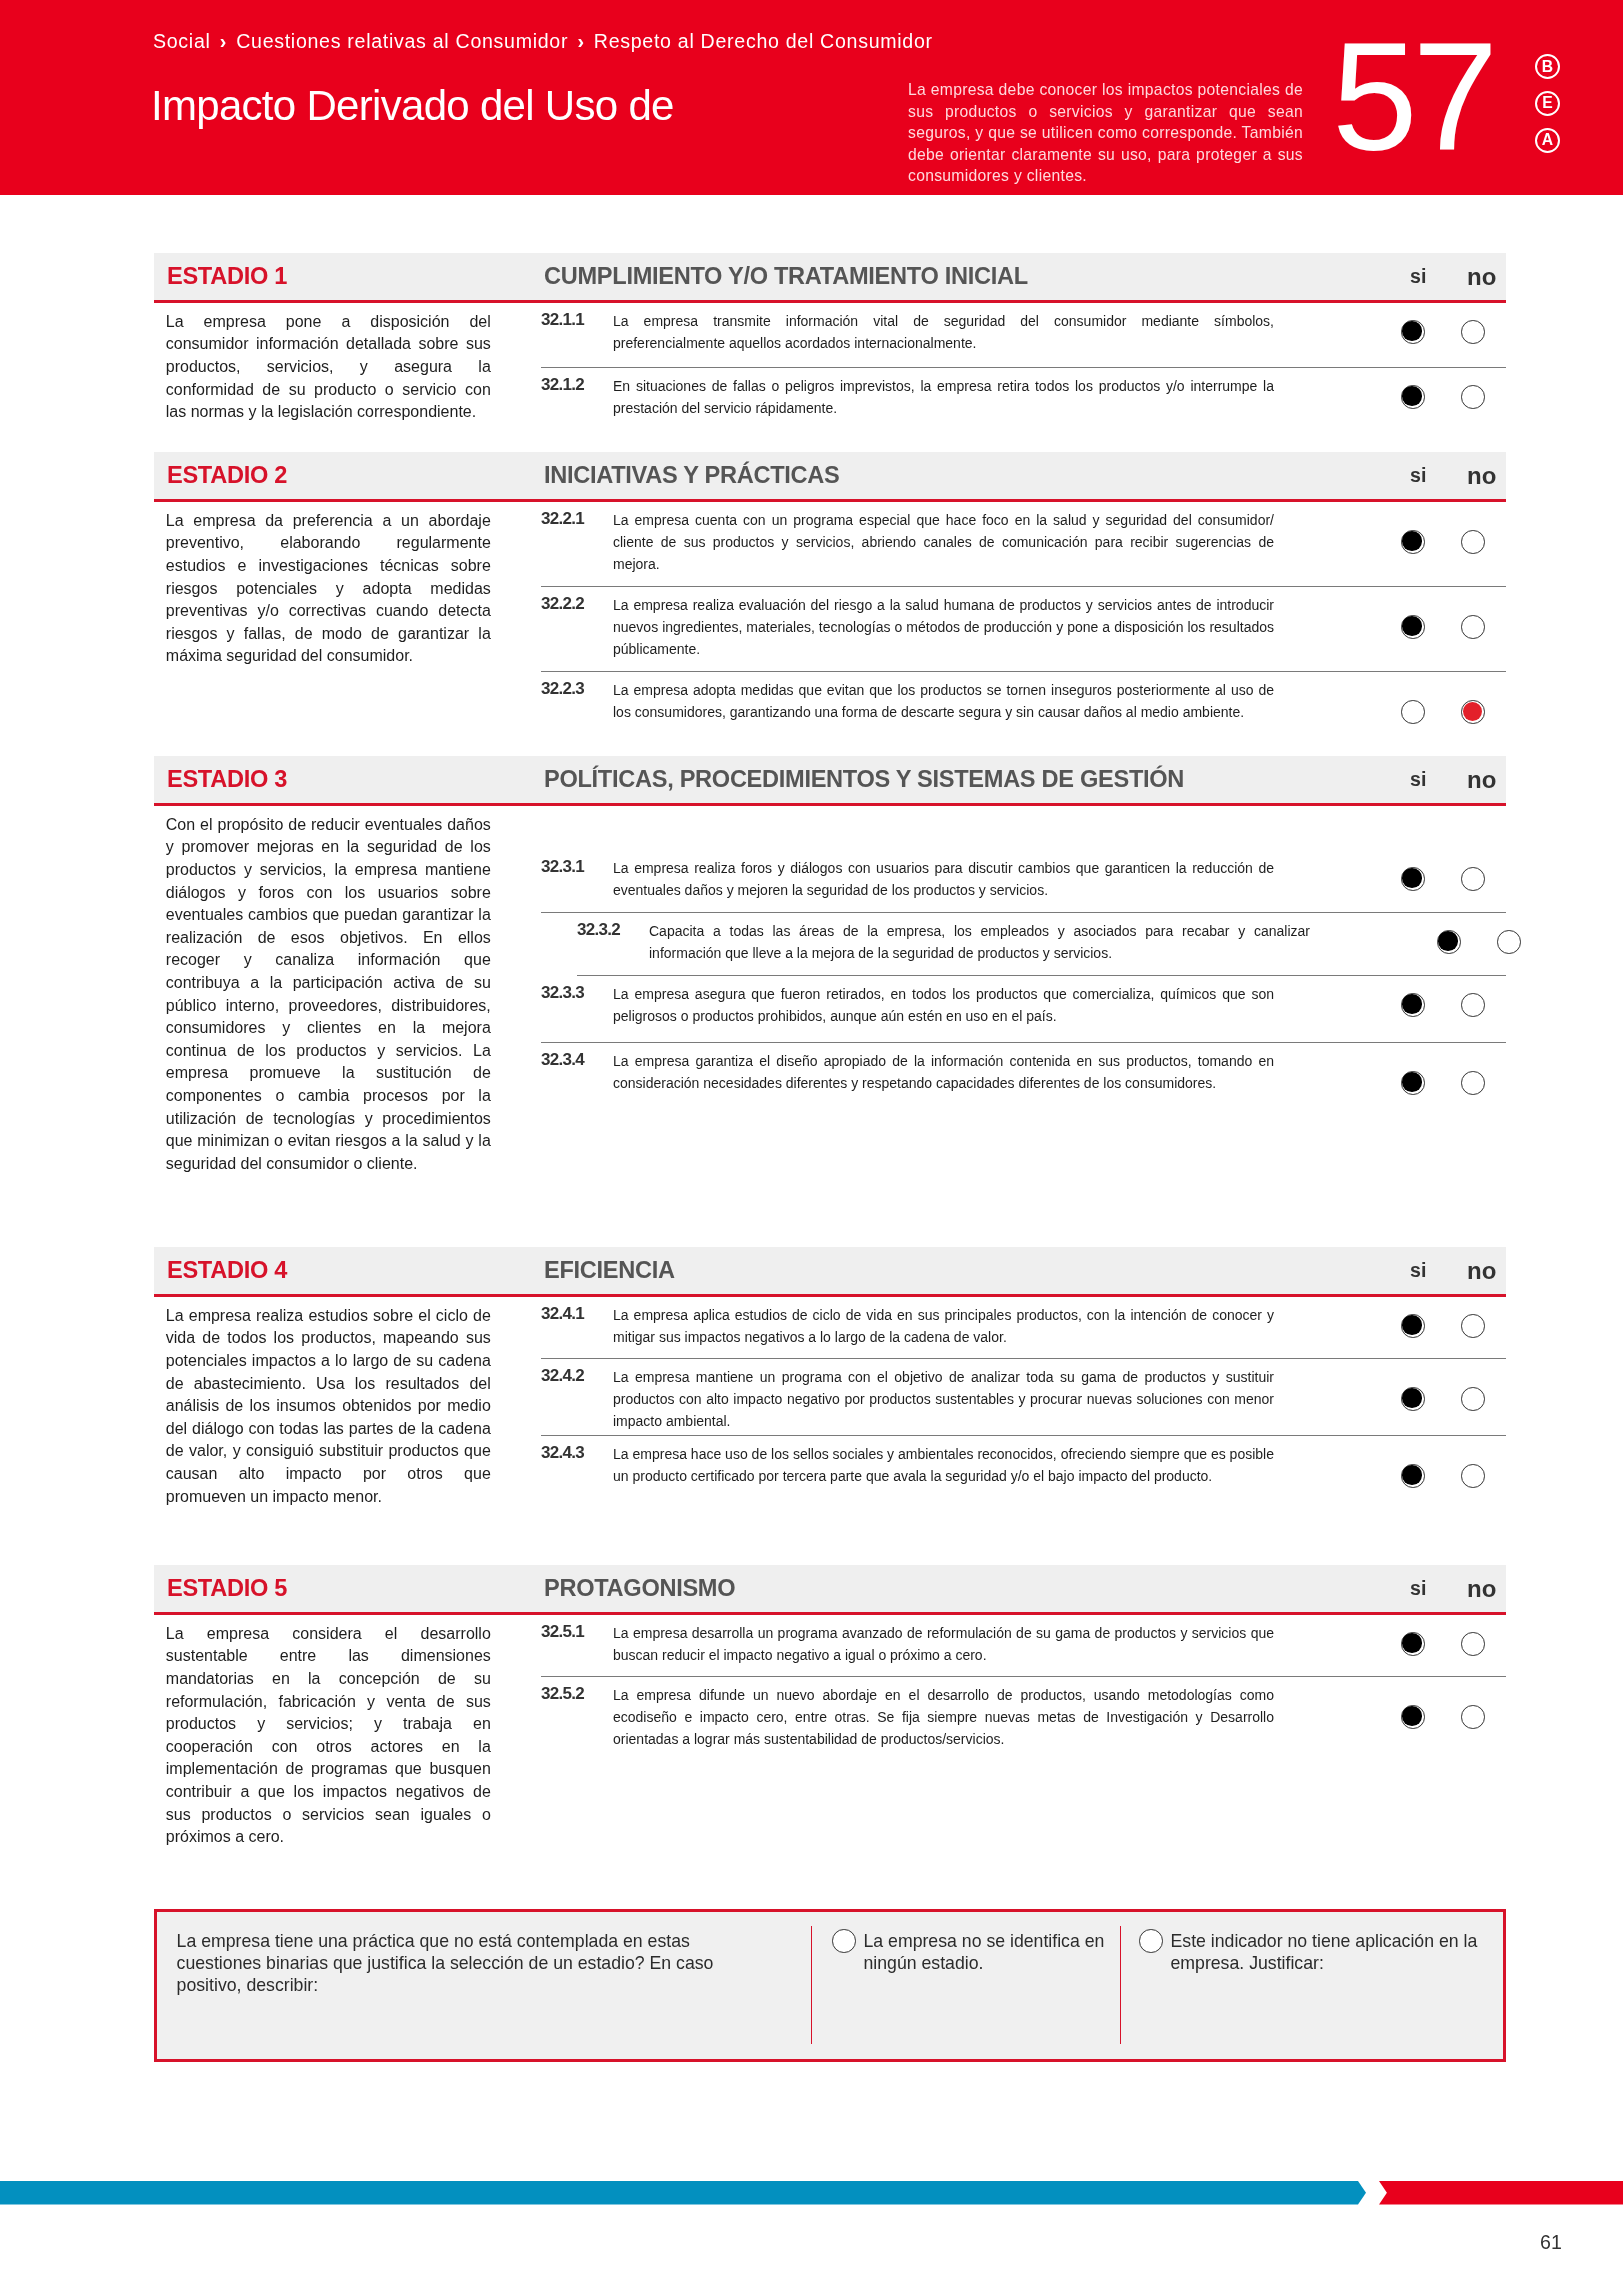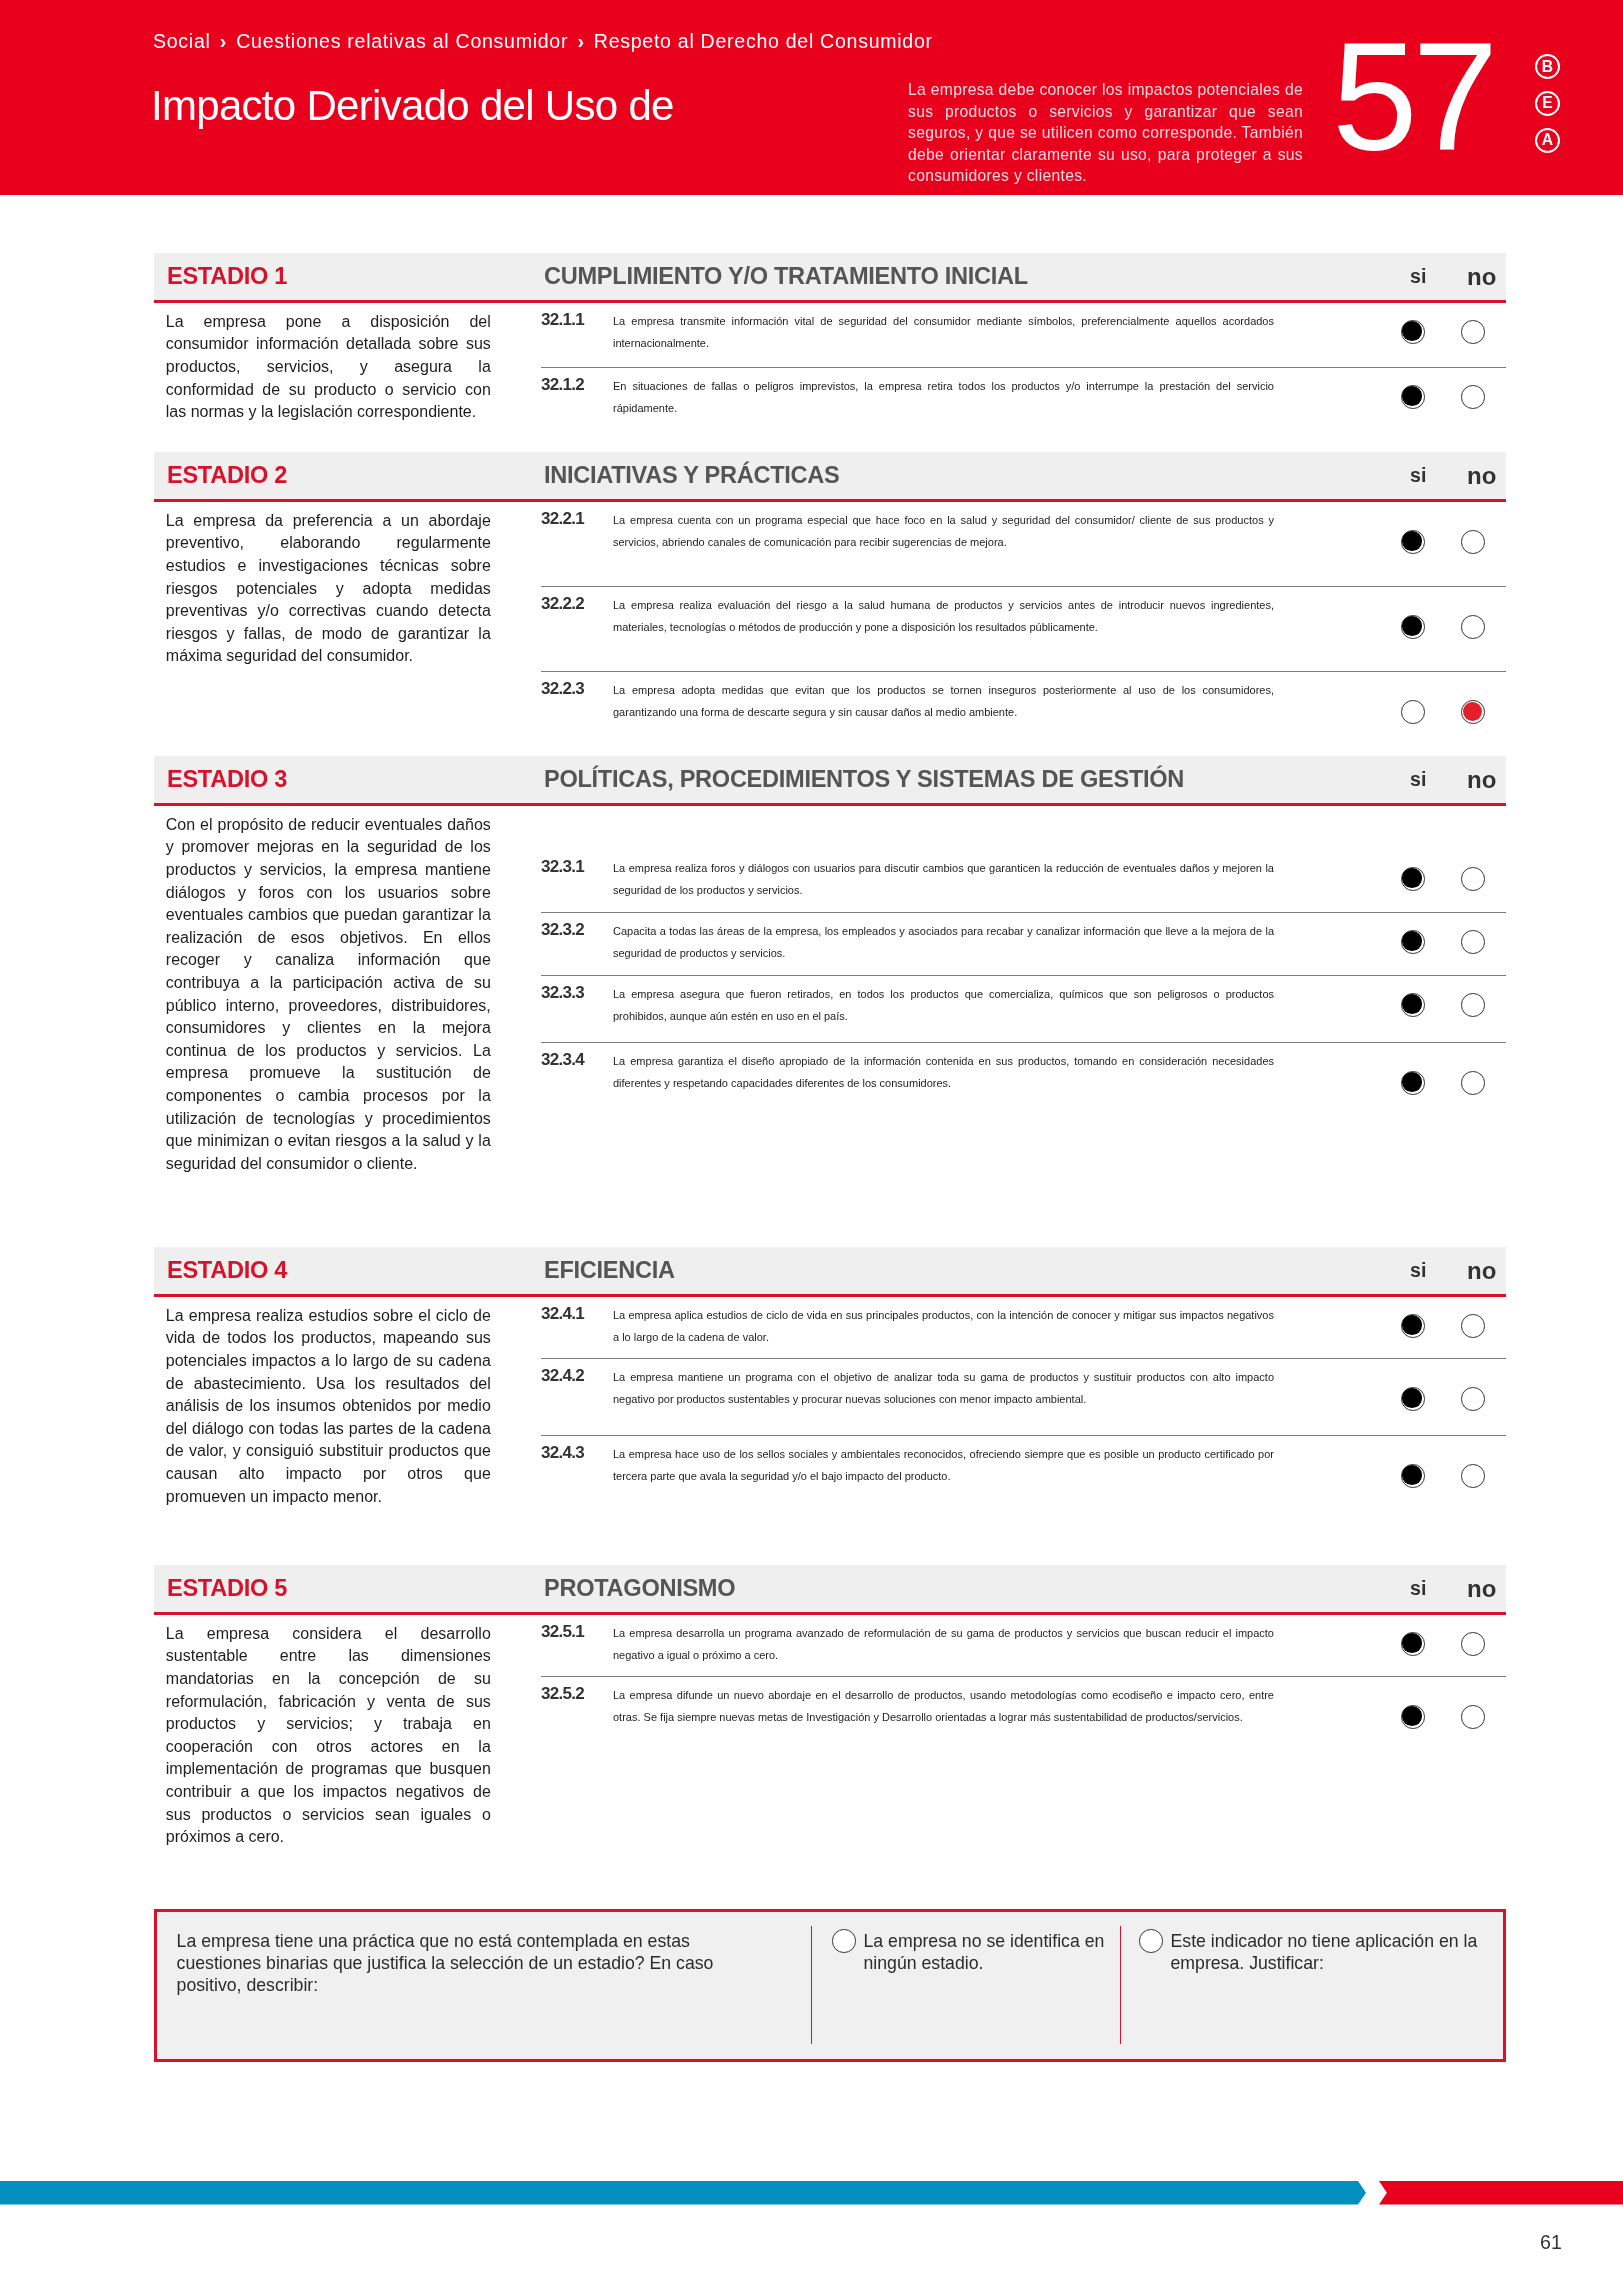--- a/index.html
+++ b/index.html
@@ -22,21 +22,21 @@
   .stage-label { position: absolute; left: 13px; font-size: 23.6px; font-weight: bold; color: #d7122a; letter-spacing: -0.3px; }
   .stage-title { position: absolute; left: 390px; font-size: 23.6px; font-weight: bold; color: #555555; letter-spacing: -0.3px; }
   .col-si { position: absolute; left: 1256px; font-size: 19.6px; font-weight: bold; color: #333; }
   .col-no { position: absolute; left: 1313px; font-size: 24px; font-weight: bold; color: #333; }
   .stage-body { position: relative; }
   .stage-desc { position: absolute; left: 11.8px; top: 7.9px; width: 325px; font-size: 16px; line-height: 22.6px; text-align: justify; color: #1e1e1e; }
   .items { position: absolute; left: 387px; top: 0; width: 965px; }
   .item { position: relative; border-bottom: 1.3px solid #7a7a7a; }
   .item:last-child { border-bottom: none; }
   .item-num { position: absolute; left: 0; top: 6.5px; font-size: 17px; font-weight: bold; color: #333; letter-spacing: -0.7px; }
-  .item-text { position: absolute; left: 72px; top: 6.5px; width: 661px; font-size: 11px; line-height: 22px; text-align: justify; color: #1e1e1e; }
+  .item-text { position: absolute; left: 72px; top: 6.5px; width: 661px; font-size: 14px; line-height: 22px; text-align: justify; color: #1e1e1e; }
   .radio { position: absolute; width: 23.6px; height: 23.6px; border: 1.3px solid #333; border-radius: 50%; background: #fff; }
   .radio.si { left: 860px; }
   .radio.no { left: 920px; }
   .radio .dot { position: absolute; left: 0px; top: 0px; width: 19.6px; height: 19.6px; border-radius: 50%; }
   .radio.checked-black .dot { background: #000; }
   .radio.checked-red .dot { background: #e3202a; left: 0.7px; top: 0.7px; }
 
   
   .bottom-box { position: absolute; left: 154px; top: 1909px; width: 1352px; height: 153px; background: #f0f0f0; border: 3.3px solid #d7122a; border-top-width: 3.9px; border-bottom-width: 3.9px; }
   .bb-q { position: absolute; left: 19.6px; top: 18.3px; width: 589px; font-size: 17.7px; line-height: 22px; color: #2b2b2b; }
@@ -150,21 +150,21 @@
         <p class="stage-desc">Con el propósito de reducir eventuales daños y promover mejoras en la seguridad de los productos y servicios, la empresa mantiene diálogos y foros con los usuarios sobre eventuales cambios que puedan garantizar la realización de esos objetivos. En ellos recoger y canaliza información que contribuya a la participación activa de su público interno, proveedores, distribuidores, consumidores y clientes en la mejora continua de los productos y servicios. La empresa promueve la sustitución de componentes o cambia procesos por la utilización de tecnologías y procedimientos que minimizan o evitan riesgos a la salud y la seguridad del consumidor o cliente.</p>
         <div class="items">
           <div class="item" style="height: 63px; margin-top: 44px;">
             <span class="item-num">32.3.1</span>
             <span class="item-text">La empresa realiza foros y diálogos con usuarios para discutir cambios que garanticen la reducción de eventuales daños y mejoren la seguridad de los productos y servicios.</span>
             <span class="radio si checked-black" style="top:17px">
               <span class="dot"></span>
             </span>
             <span class="radio no " style="top:17px"></span>
           </div>
-          <div class="item" style="height: 63px;">
+          <div class="item" style="height: 63px; margin-left: 36px;">
             <span class="item-num">32.3.2</span>
             <span class="item-text">Capacita a todas las áreas de la empresa, los empleados y asociados para recabar y canalizar información que lleve a la mejora de la seguridad de productos y servicios.</span>
             <span class="radio si checked-black" style="top:17px">
               <span class="dot"></span>
             </span>
             <span class="radio no " style="top:17px"></span>
           </div>
           <div class="item" style="height: 67px;">
             <span class="item-num">32.3.3</span>
             <span class="item-text">La empresa asegura que fueron retirados, en todos los productos que comercializa, químicos que son peligrosos o productos prohibidos, aunque aún estén en uso en el país.</span>

